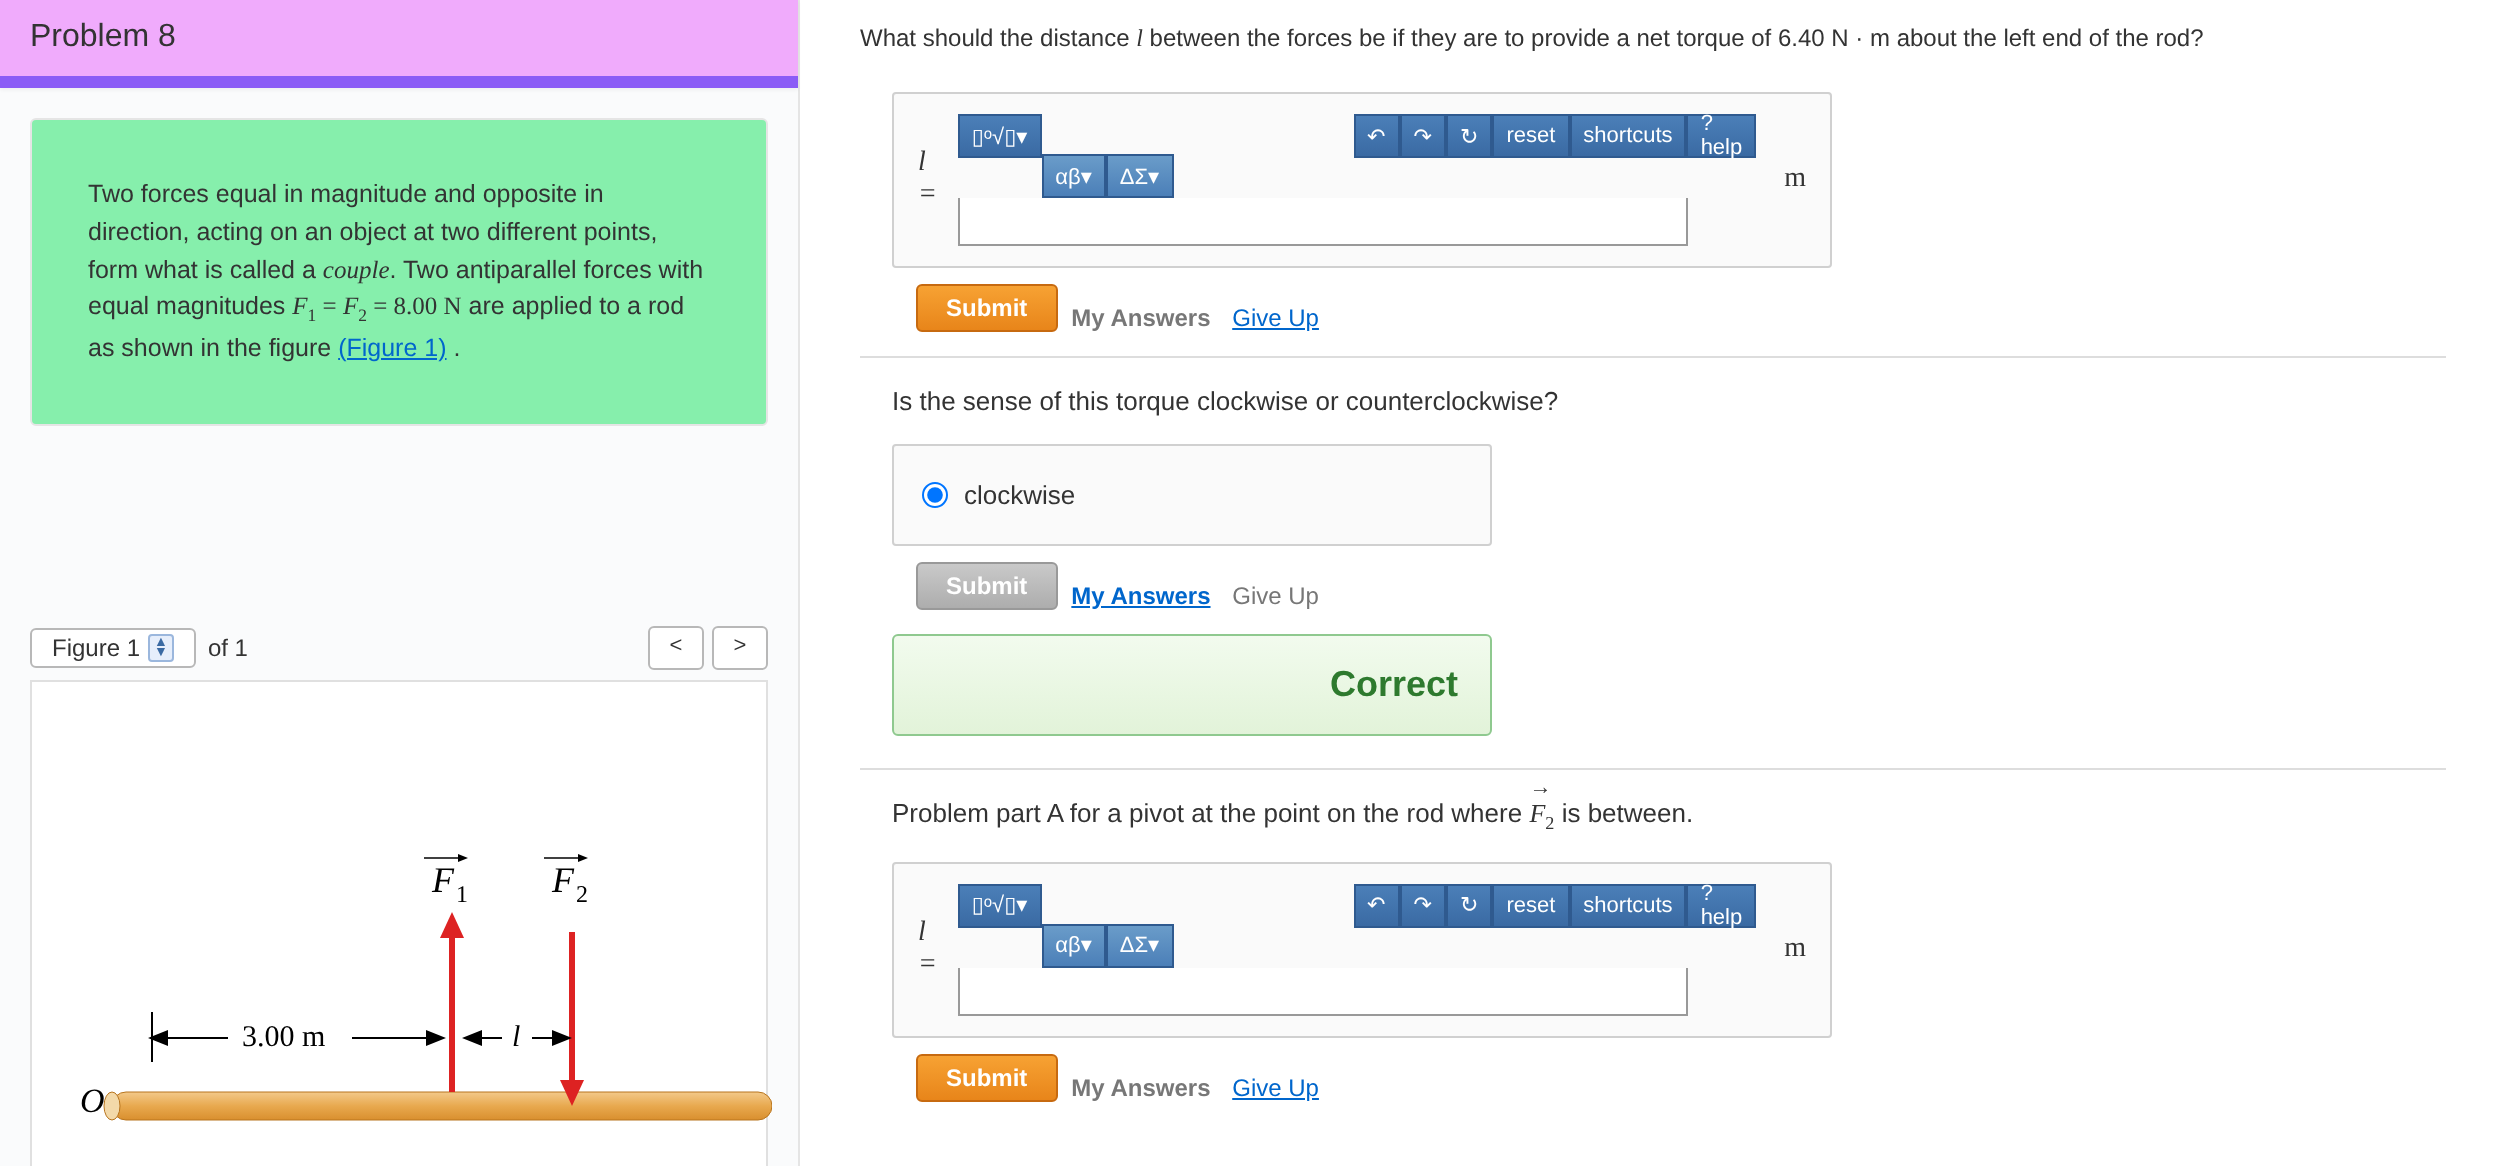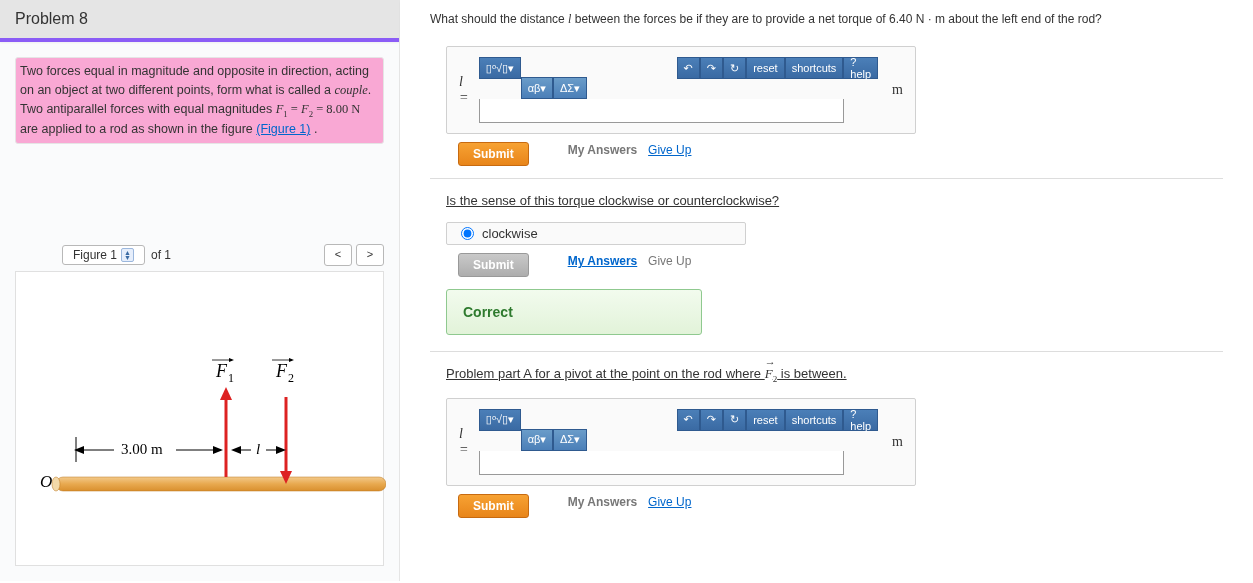--- a/index.html
+++ b/index.html
@@ -1,52 +1,52 @@
 <!DOCTYPE html>
 <html><head>
 <meta charset="utf-8">
 <style>
   * { box-sizing: border-box; margin: 0; padding: 0; }
   body { font-family: Arial, Helvetica, sans-serif; font-size: 13px; background: #fff; color: #333; }
   .page { display: flex; width: 1253px; }
   .left { width: 400px; background: #fafbfc; border-right: 1px solid #e5e5e5; }
-  .problem-header { padding: 10px 15px; font-size: 16px; border-bottom: 4px solid #8b5cf6; box-shadow: 0 1px 2px rgba(0,0,0,0.05); background:#e5e5e5; }
-  .problem-desc { margin: 15px; padding: 4px; background: #f9a8d4; border: 1px solid #e5e5e5; border-radius: 3px; line-height: 1.5; font-size: 12.5px; }
+  .problem-header { padding: 10px 15px; font-size: 16px; border-bottom: 6px solid #8b5cf6; box-shadow: 0 1px 2px rgba(0,0,0,0.05); background:#f0abfc; }
+  .problem-desc { margin: 15px; padding: 28px; background: #86efac; border: 1px solid #e5e5e5; border-radius: 3px; line-height: 1.5; font-size: 12.5px; }
   .problem-desc .link { color: #0066cc; text-decoration: underline; cursor: pointer; }
   .figure-bar { display:flex; align-items:center; gap:6px; margin: 100px 15px 5px 15px; }
-  .fig-btn { background:#fff; border:1px solid #b8b8b8; border-radius:3px; padding:2px 10px; font-size:12px; display:flex; align-items:flex-end; gap:4px;margin-left:47px;}
+  .fig-btn { background:#fff; border:1px solid #b8b8b8; border-radius:3px; padding:2px 10px; font-size:12px; display:flex; align-items:flex-end; gap:4px;}
   .fig-of { font-size:12px; }
   .nav-btns { margin-left:auto; display:flex; gap:4px;}
   .nav-btn { width:28px; height:22px; border:1px solid #b8b8b8; border-radius:3px; background:#fff; text-align:center; line-height:19px; font-size:11px; cursor:pointer;}
   .figure-box { margin: 0 15px 15px 15px; border: 1px solid #e0e0e0; background:#fff; height: 295px; padding: 10px; }
   .right { flex:1; padding: 10px 30px 20px 30px; }
   .question-text { font-size: 12px; margin-bottom: 18px; line-height: 1.5;}
   .answer-panel { border:1px solid #d0d0d0; border-radius:2px; background:#fafafa; padding: 10px 12px; margin-bottom: 8px; }
   .eq-row { display:flex; align-items:center; gap:8px; }
   .eq-label { font-style: italic; font-family: 'Times New Roman', serif; font-size:14px; }
   .toolbar-input { display:flex; flex-direction:column; }
   .toolbar { display:flex; }
   .tb-btn { background: linear-gradient(#4b7fb8,#3a6aa3); color:#fff; border:1px solid #2f5a8f; padding:2px 6px; font-size:11px; height:22px; display:flex; align-items:center; justify-content:center; cursor:pointer;}
   .tb-btn.light { background: linear-gradient(#6a9cc9,#4b7fb8); margin-top: 20px; }
   .tb-group { display:flex; }
   .tb-right { margin-left:90px; display:flex;}
   .answer-input { width:365px; height:24px; border:1px solid #999; border-top:none; padding:2px 4px; font-size:13px;}
   .unit { font-family:'Times New Roman',serif; font-size:14px; margin-left:6px; }
-  .submit-row { display:flex; align-items:flex-start; gap:39px; margin: 6px 0 12px 12px; }
+  .submit-row { display:flex; align-items:flex-end; gap:7px; margin: 6px 0 12px 12px; }
   .submit-btn { background: linear-gradient(#f7a233,#e8851a); color:#fff; border:1px solid #c76a10; border-radius:3px; padding:4px 14px; font-weight:bold; font-size:12px; cursor:pointer; }
   .submit-btn.disabled { background: linear-gradient(#c9c9c9,#adadad); border-color:#999; cursor:default;}
   .link-a { color:#0066cc; text-decoration:underline; cursor:pointer; font-size:12px;}
   .gray-t { color:#777; font-size:12px; font-weight:bold;}
   hr.sep { border:none; border-top:1px solid #ddd; margin: 4px 0 14px 0;}
   .part-title { font-weight:bold; font-size:14px; margin-bottom: 10px;}
-  .part-q { margin: 0 0 14px 16px; font-size:13px;text-decoration:underline;}
-  .choice-panel { border:1px solid #d0d0d0; border-radius:2px; background:#fafafa; padding:0 14px; margin: 0 0 8px 16px; width: 300px;}
+  .part-q { margin: 0 0 14px 16px; font-size:13px;}
+  .choice-panel { border:1px solid #d0d0d0; border-radius:2px; background:#fafafa; padding:14px 14px; margin: 0 0 8px 16px; width: 300px;}
   .choice { display:flex; align-items:center; gap:8px; padding:3px 0; font-size:13px;}
   .choice input { width:13px; height:13px;}
-  .feedback { margin:8px 0 16px 16px; width: 256px; border:1px solid #8fc98f; background: linear-gradient(#f2fbee,#e2f3d9); border-radius:3px; padding:14px 16px; color:#2e7a2e; font-weight:bold; font-size:14px;}
+  .feedback { margin:8px 0 16px 16px; width: 300px; border:1px solid #8fc98f; background: linear-gradient(#f2fbee,#e2f3d9); border-radius:3px; padding:14px 16px; color:#2e7a2e; font-weight:bold; font-size:18px;text-align:right;}
   .icon-updown { display:inline-flex; flex-direction:column; line-height:5px; font-size:7px; color:#3a6aa3; background:#e6eefb; border:1px solid #9bb7dd; border-radius:2px; padding:1px 2px;}
   .serif { font-family:'Times New Roman', serif; }
   .sub { font-size:0.7em; vertical-align:sub;}
   .arrow-over { position:relative; display:inline-block;}
   .arrow-over::after { content:'→'; position:absolute; top:-11px; left:0; font-size:11px;}
 </style>
 </head>
 <body>
 
 <div class="page">

